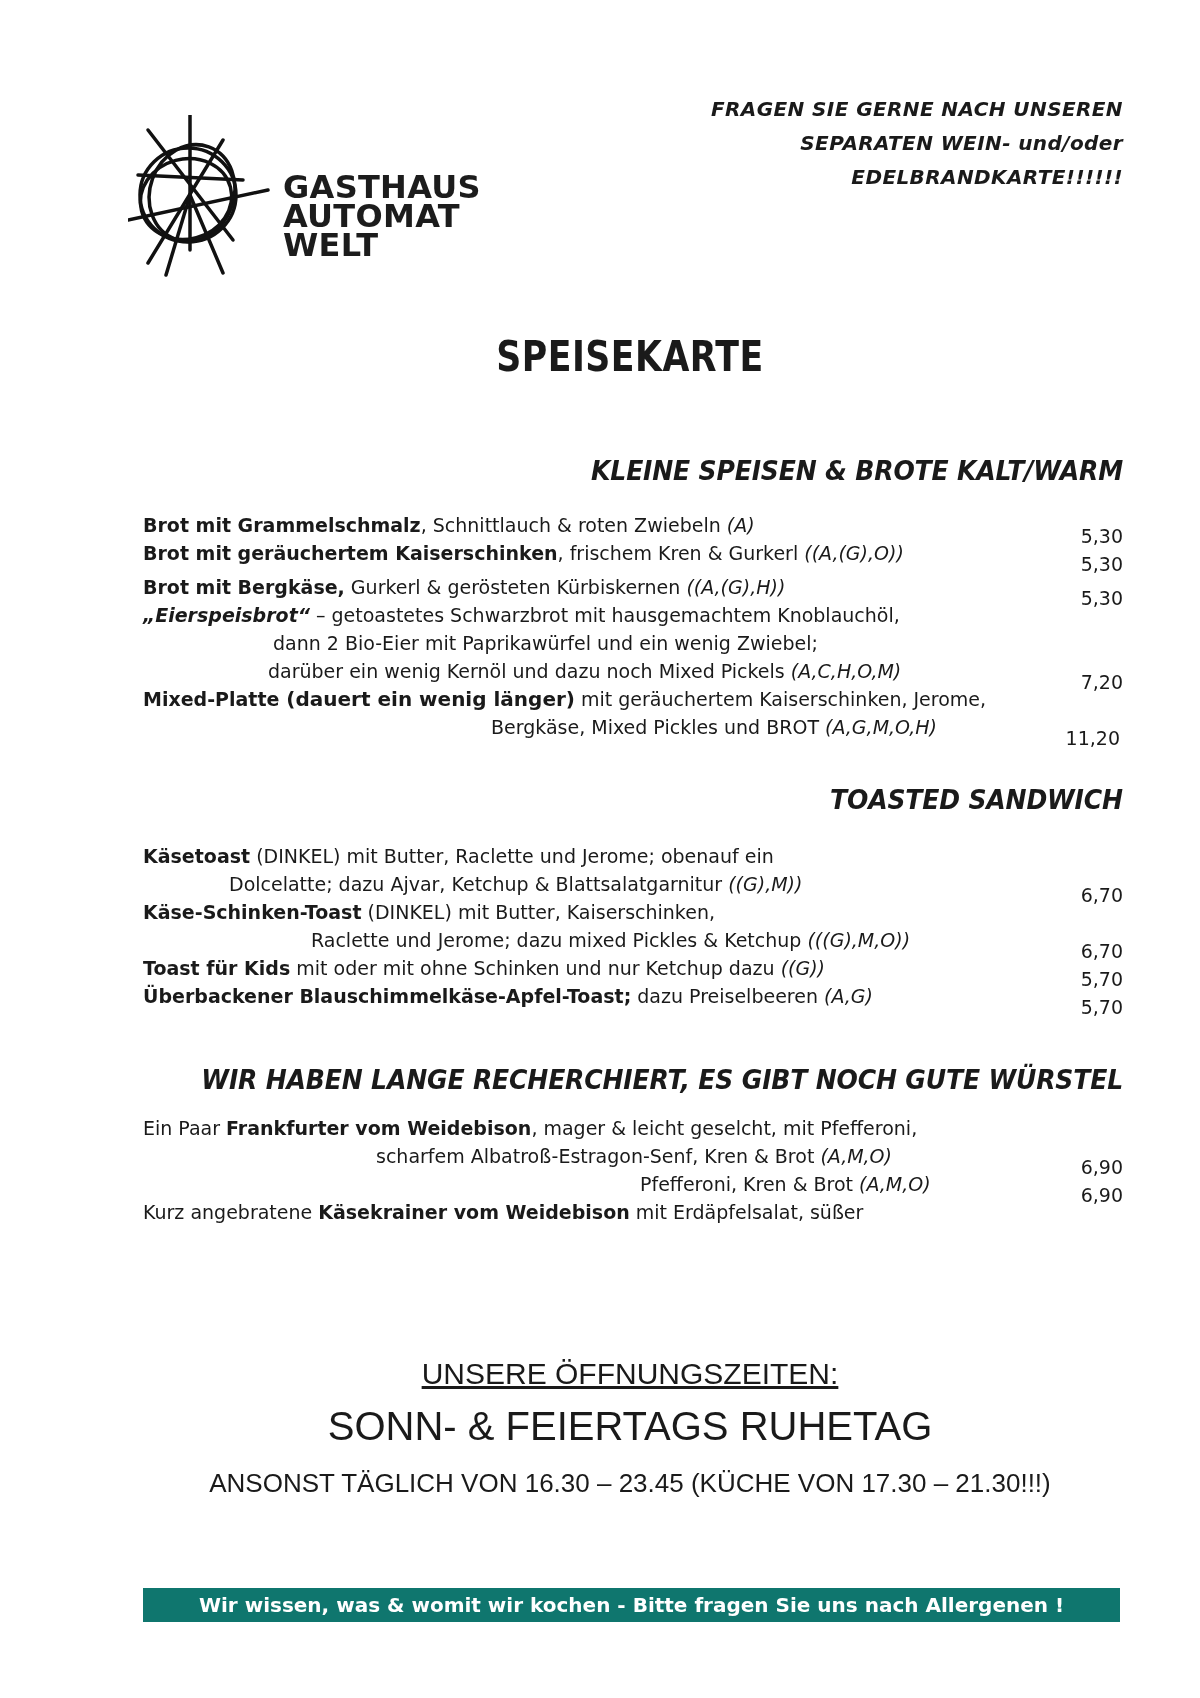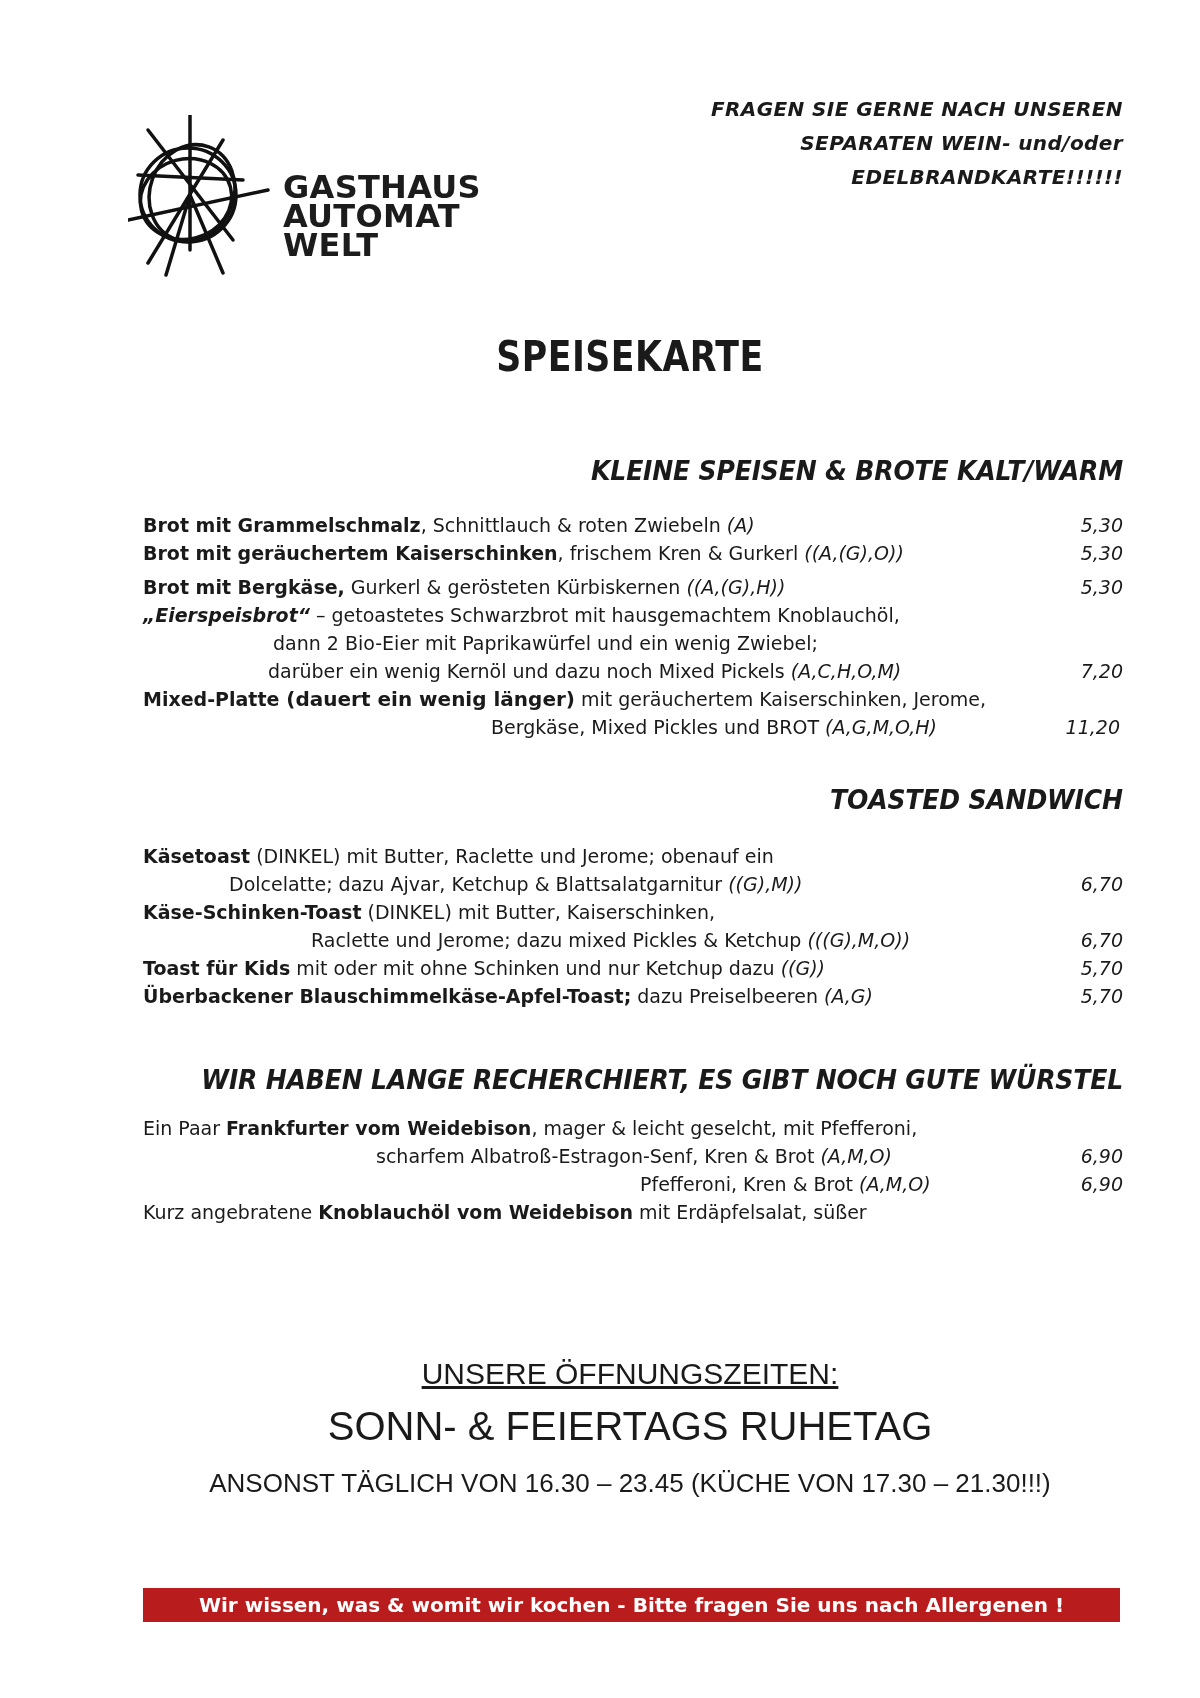--- a/index.html
+++ b/index.html
@@ -11,29 +11,29 @@
   .logo-text { position:absolute; left:155px; top:58px; font-family:"DejaVu Sans", sans-serif;
                font-weight:bold; font-size:32px; line-height:29px; color:#1c1c1c; letter-spacing:0.3px; }
   .notice { right:77px; top:92px; text-align:right; font-family:"DejaVu Sans", sans-serif;
             font-weight:bold; font-style:italic; font-size:20px; line-height:34px; letter-spacing:0.4px; }
   .page-title { left:0; width:1260px; top:332px; text-align:center; font-family:"DejaVu Sans Condensed","DejaVu Sans", sans-serif;
                 font-weight:bold; font-size:42px; letter-spacing:0.5px; transform:scaleX(0.92); }
   .section-head { right:77px; font-family:"DejaVu Sans", sans-serif; font-weight:bold; font-style:italic;
                   font-size:27px; letter-spacing:-0.2px; transform-origin:right center; transform:scaleX(0.93); white-space:nowrap; }
   .menu { left:143px; width:980px; font-size:19px; line-height:28px; }
   .row { position:relative; white-space:nowrap; }
-  .row .price { position:absolute; right:0; top:0;font-style:italic; }
+  .row .price { position:absolute; right:0; top:11px; }
   .b { font-weight:bold; }
   .i { font-style:italic; }
   .big { font-size:20px; font-weight:bold; }
   .hours { left:0; width:1260px; text-align:center; font-family:"Liberation Sans", sans-serif; }
   .hours-title { top:1357px; font-size:30px; text-decoration:underline; }
   .hours-rest { top:1404px; font-size:40px; }
   .hours-daily { top:1468px; font-size:26px; }
-  .banner { left:143px; top:1588px; width:977px; height:34px; background:#b91c1c; color:#ffffff;
+  .banner { left:143px; top:1588px; width:977px; height:34px; background:#0f766e; color:#ffffff;
             font-weight:bold; font-size:20px; line-height:34px; text-align:center; }
 </style>
 </head>
 <body>
 
 <div class="abs logo">
   <svg width="150" height="170" viewBox="0 0 150 170">
     <g fill="none" stroke="#111" stroke-width="3.5" stroke-linecap="round">
       <ellipse cx="60" cy="80" rx="48" ry="47"></ellipse>
       <ellipse cx="64" cy="78" rx="42" ry="49" transform="rotate(20 64 78)"></ellipse>
@@ -115,21 +115,21 @@
   <div>
     <div class="row"><span>Ein Paar </span><span class="b">Frankfurter vom Weidebison</span><span>, mager &amp; leicht geselcht, mit Pfefferoni,</span></div>
     <div class="row" style="padding-left:233px;"><span>scharfem Albatroß-Estragon-Senf, Kren &amp; Brot </span><span class="i">(A,M,O)</span>
       <span class="price">6,90</span></div>
   </div>
   <div>
     <div class="row" style="padding-left:497px;"><span>Pfefferoni, Kren &amp; Brot </span><span class="i">(A,M,O)</span>
       <span class="price">6,90</span></div>
   </div>
   <div>
-    <div class="row"><span>Kurz angebratene </span><span class="b">Knoblauchöl vom Weidebison</span><span> mit Erdäpfelsalat, süßer</span></div>
+    <div class="row"><span>Kurz angebratene </span><span class="b">Käsekrainer vom Weidebison</span><span> mit Erdäpfelsalat, süßer</span></div>
   </div>
 </div>
 
 <div class="abs hours hours-title">UNSERE ÖFFNUNGSZEITEN:</div>
 <div class="abs hours hours-rest">SONN- &amp; FEIERTAGS RUHETAG</div>
 <div class="abs hours hours-daily">ANSONST TÄGLICH VON 16.30 – 23.45 (KÜCHE VON 17.30 – 21.30!!!)</div>
 
 <div class="abs banner">Wir wissen, was &amp; womit wir kochen - Bitte fragen Sie uns nach Allergenen !</div>
 
 </body></html>

